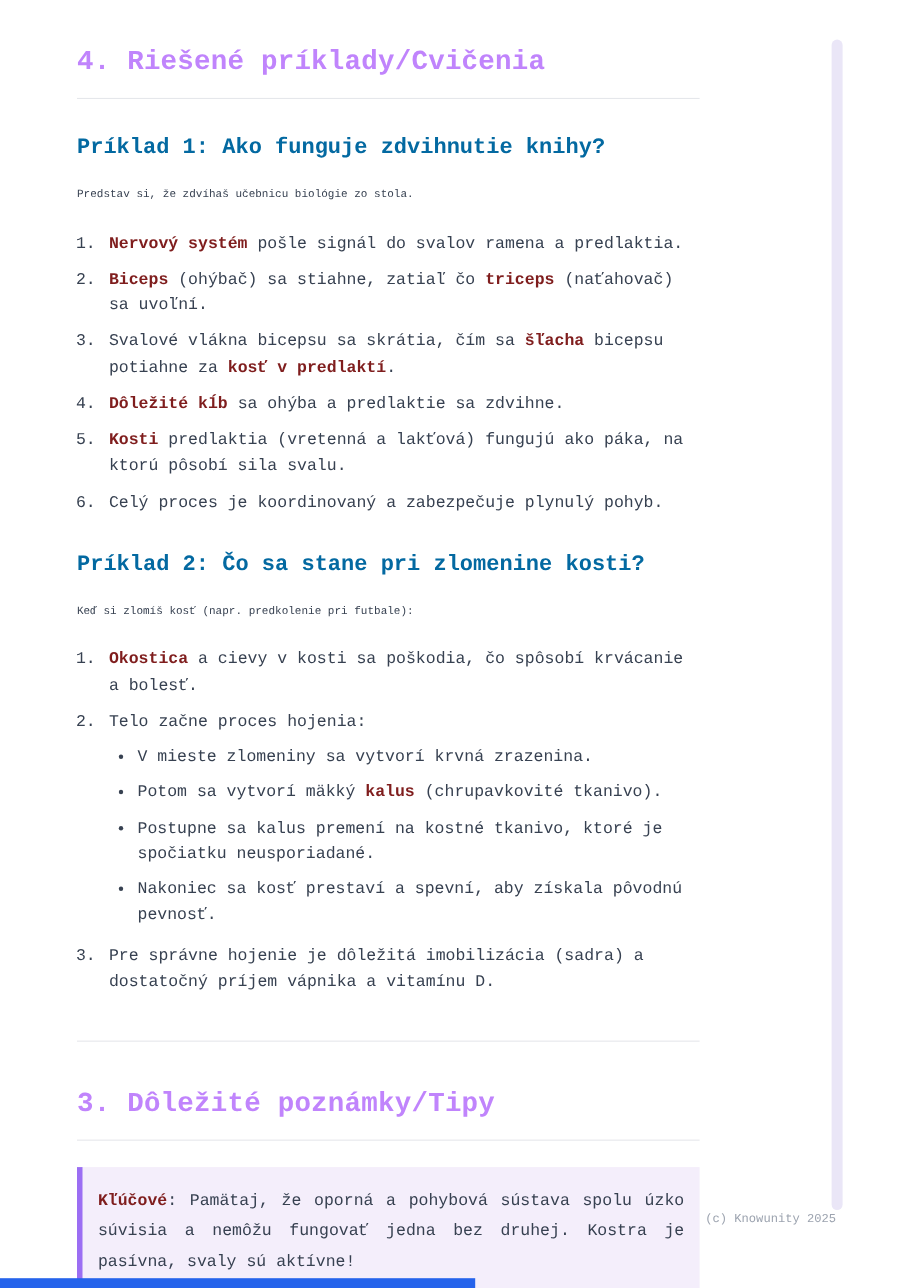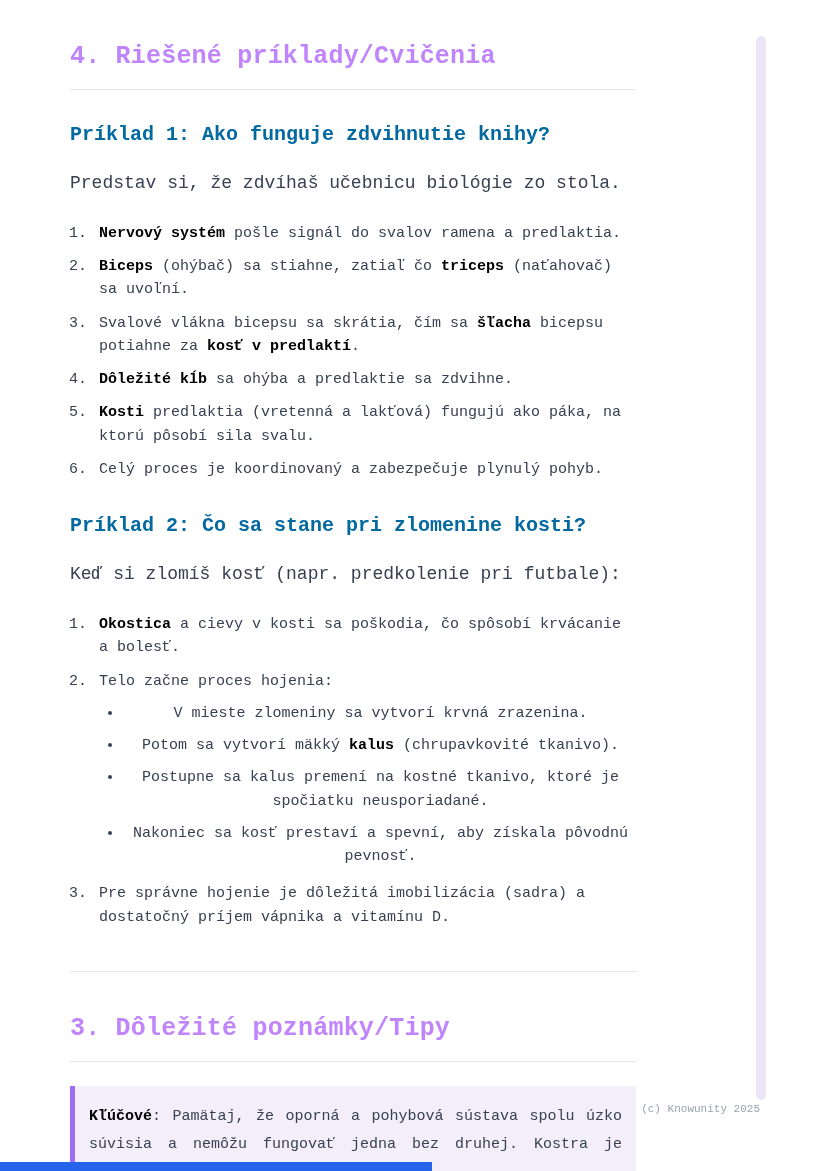--- a/index.html
+++ b/index.html
@@ -34,21 +34,21 @@
   }
   h2.example-heading {
     margin: 32px 0 0 0;
     font-size: 20px;
     line-height: 1.3;
     font-weight: 700;
     color: #0369a1;
   }
   p.body-text {
     margin: 22px 0 0 0;
-    font-size: 18px;
+    font-size: 10px;
     line-height: 1.55;
   }
   ol.steps {
     margin: 24px 0 0 0;
     padding-left: 26px;
     font-size: 15px;
     line-height: 1.55;
   }
   ol.steps > li {
     margin-bottom: 10px;
@@ -56,24 +56,23 @@
   }
   ol.steps > li:last-child { margin-bottom: 0; }
   ul.bullets {
     margin: 9px 0 0 0;
     padding-left: 24px;
     list-style: disc;
   }
   ul.bullets > li {
     margin-bottom: 9px;
     padding-left: 2px;
-    text-align: center;
   }
   ul.bullets > li:last-child { margin-bottom: 14px; }
-  strong { color: #000000; font-weight: 700; }
+  strong { color: #7f1d1d; font-weight: 700; }
   hr.divider {
     border: none;
     border-top: 1px solid #e5e7eb;
     margin: 42px 0 0 0;
   }
   .callout {
     margin: 24px 0 0 0;
     background: #f4eefb;
     border-left: 5px solid #9b6ef3;
     padding: 17px 14px;

